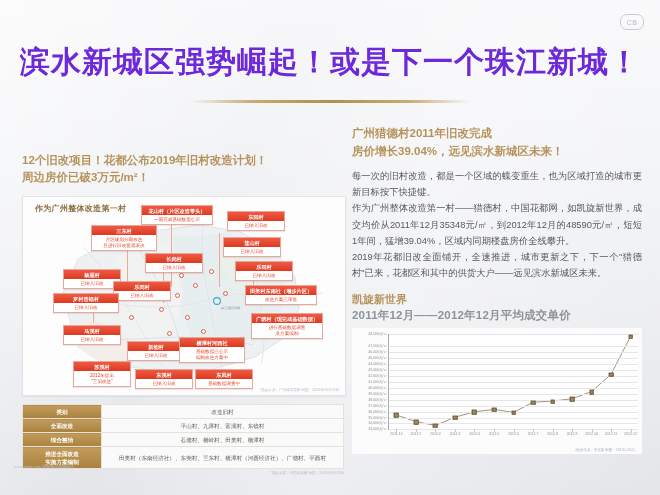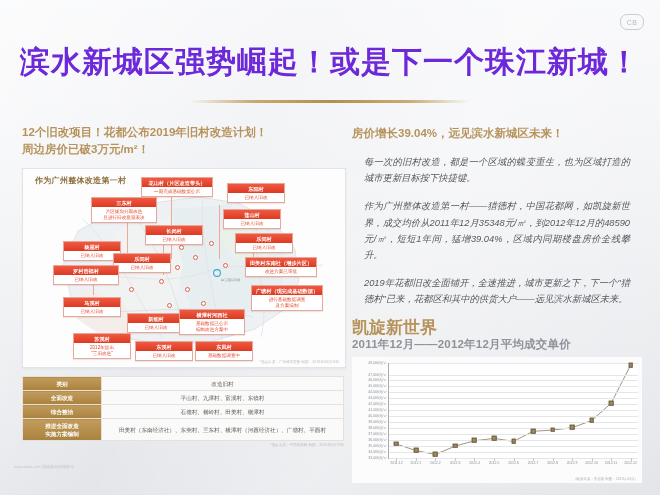--- a/index.html
+++ b/index.html
@@ -29,27 +29,27 @@
     font-weight:700;font-size:30px;color:#6d28d9;letter-spacing:1px;
     text-shadow:0 1px 0 rgba(255,255,255,.6);}
   .rule{position:absolute;top:100px;left:50%;transform:translateX(-50%);
     width:280px;height:3px;
     background:linear-gradient(90deg,rgba(200,178,130,0) 0%,#c9ab73 22%,#b08f52 50%,#c9ab73 78%,rgba(200,178,130,0) 100%);}
 
   
   .colL{position:absolute;left:22px;top:124px;width:322px;}
   .colR{position:absolute;left:352px;top:124px;width:290px;}
 
-  .lead{color:#b7935c;font-size:11.5px;line-height:17px;font-weight:700;}
+  .lead{color:#b7935c;font-size:11.5px;line-height:17px;font-weight:700;margin-top:28px;}
   .lead .l2{display:block;}
   .leadR{color:#b7935c;font-size:11.5px;line-height:18px;font-weight:700;}
 
   .body-txt{margin-top:8px;color:#55595f;font-size:9.3px;line-height:16.2px;
     text-align:justify;}
-  .body-txt p{margin:12px;font-style:italic;}
+  .body-txt p{margin:0;}
 
   
   .mapcard{margin-top:10px;position:relative;width:322px;height:198px;
     background:#fdfdfd;border:1px solid #e2e3e6;box-shadow:0 1px 2px rgba(0,0,0,.05);
     overflow:hidden;}
   .maptitle{position:absolute;left:12px;top:6px;font-size:8px;font-weight:700;
     color:#8d6f3f;letter-spacing:.3px;}
   .mapbg{position:absolute;inset:0;}
   .mapsrc{position:absolute;right:6px;bottom:3px;font-size:3.6px;color:#b9bcc1;}
 
@@ -70,21 +70,21 @@
   .tbl{margin-top:8px;width:322px;border-collapse:collapse;
     background:#fafafa;font-size:5.6px;}
   .tbl td{border:1px solid #e6e2da;padding:2.5px 3px;color:#5d5a54;
     line-height:8px;vertical-align:middle;}
   .tbl td.h{background:linear-gradient(180deg,#c39c5c,#a9823f);color:#fff;
     text-align:center;font-weight:700;width:72px;}
   .tbl td.v{text-align:center;}
   .tblsrc{text-align:right;font-size:3.6px;color:#b9bcc1;margin-top:2px;}
 
   
-  .ch-title{margin-top:10px;color:#b7935c;font-weight:700;font-size:17px;line-height:16px;}
+  .ch-title{margin-top:10px;color:#b7935c;font-weight:700;font-size:11px;line-height:16px;}
   .ch-sub{color:#8e9399;font-weight:700;font-size:11.5px;line-height:17px;letter-spacing:.2px;}
   .chart{margin-top:4px;position:relative;width:290px;height:126px;background:#fcfcfc;}
   .plot{position:absolute;left:36px;top:6px;right:4px;bottom:24px;
     border-left:1px solid #a9adb3;border-bottom:1px solid #a9adb3;background:#fff;}
   .grid{position:absolute;left:0;right:0;height:0;border-top:1px solid #e4e6e9;}
   .vt{position:absolute;bottom:-3px;width:0;border-left:1px solid #c5c8cd;height:3px;}
   .ylab{position:absolute;right:100%;margin-right:2px;transform:translateY(-50%);
     font-size:3.5px;color:#8b8f95;white-space:nowrap;}
   .xlab{position:absolute;top:100%;margin-top:3px;transform:translateX(-50%);
     font-size:3.5px;color:#8b8f95;white-space:nowrap;}
@@ -257,20 +257,21 @@
 实施方案编制</td>
           <td class="v">田美村（东南经济社）、东莞村、三东村、横潭村（河西经济社）、广塘村、平西村</td>
         </tr>
       </tbody>
     </table>
     <div class="tblsrc">*信息来源：中国花都网 制图：2019年3月29日</div>
   </div>
 
   <div class="colR">
     <div class="leadR">
+      <div>广州猎德村2011年旧改完成</div>
       <div>房价增长39.04%，远见滨水新城区未来！</div>
     </div>
 
     <div class="body-txt">
       <p>每一次的旧村改造，都是一个区域的蝶变重生，也为区域打造的城市更新目标按下快捷键。</p>
       <p>作为广州整体改造第一村——猎德村，中国花都网，如凯旋新世界，成交均价从2011年12月35348元/㎡，到2012年12月的48590元/㎡，短短1年间，猛增39.04%，区域内同期楼盘房价全线攀升。</p>
       <p>2019年花都旧改全面铺开，全速推进，城市更新之下，下一个"猎德村"已来，花都区和其中的供货大户——远见滨水新城区未来。</p>
     </div>
 
     <div class="ch-title">凯旋新世界</div>

